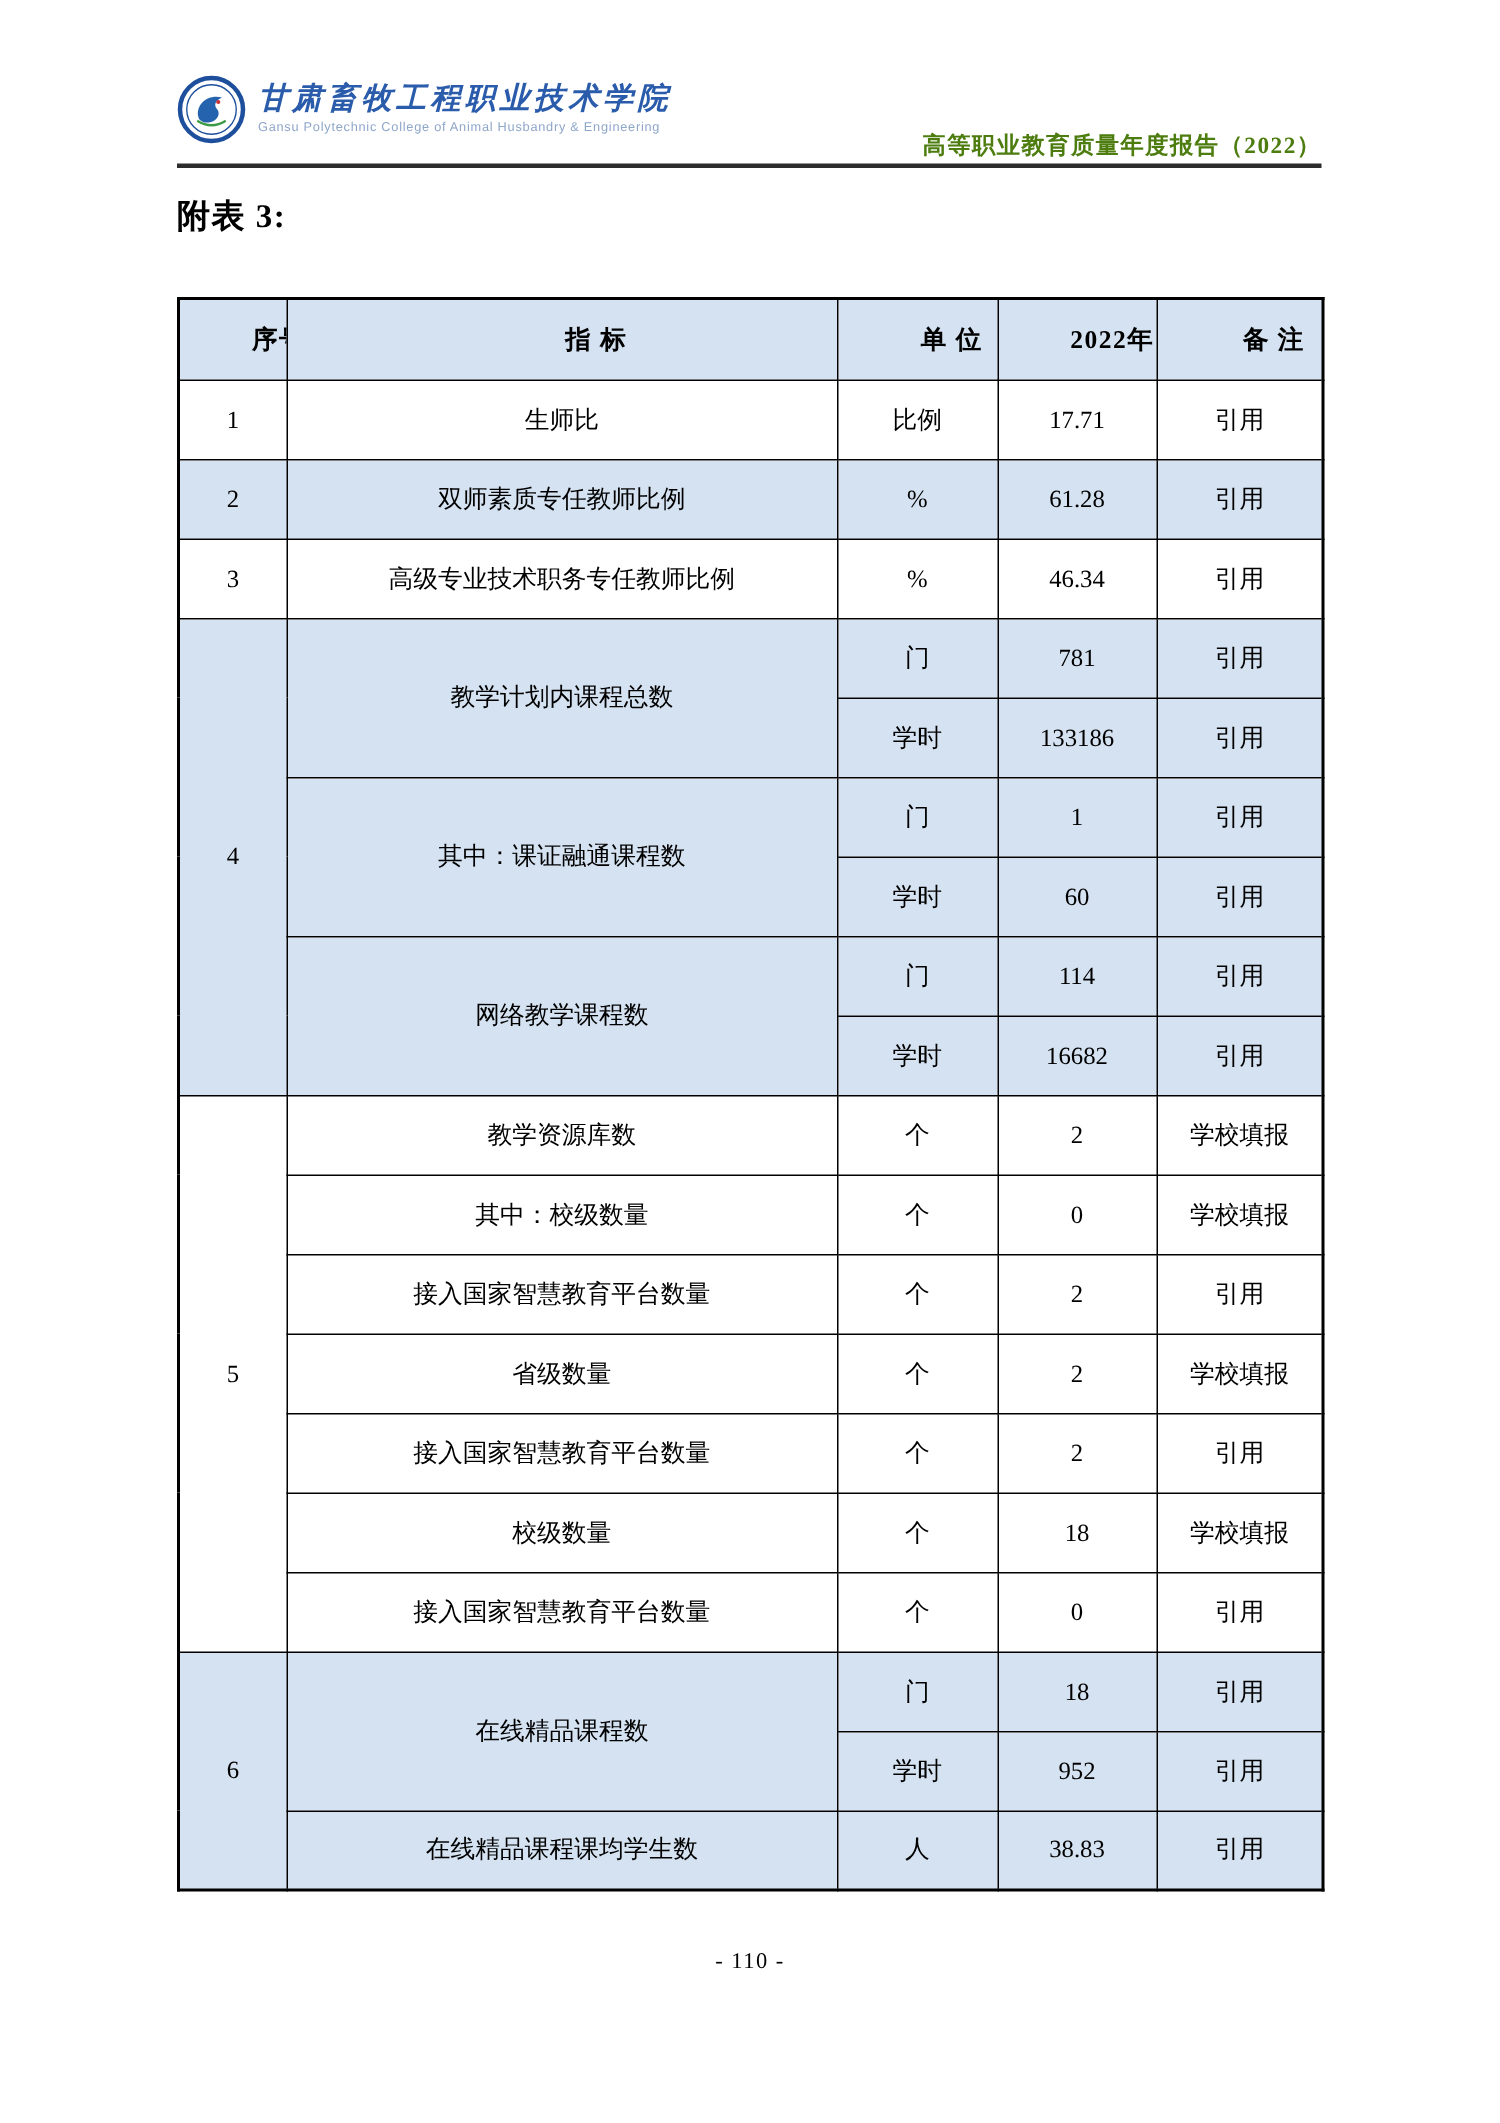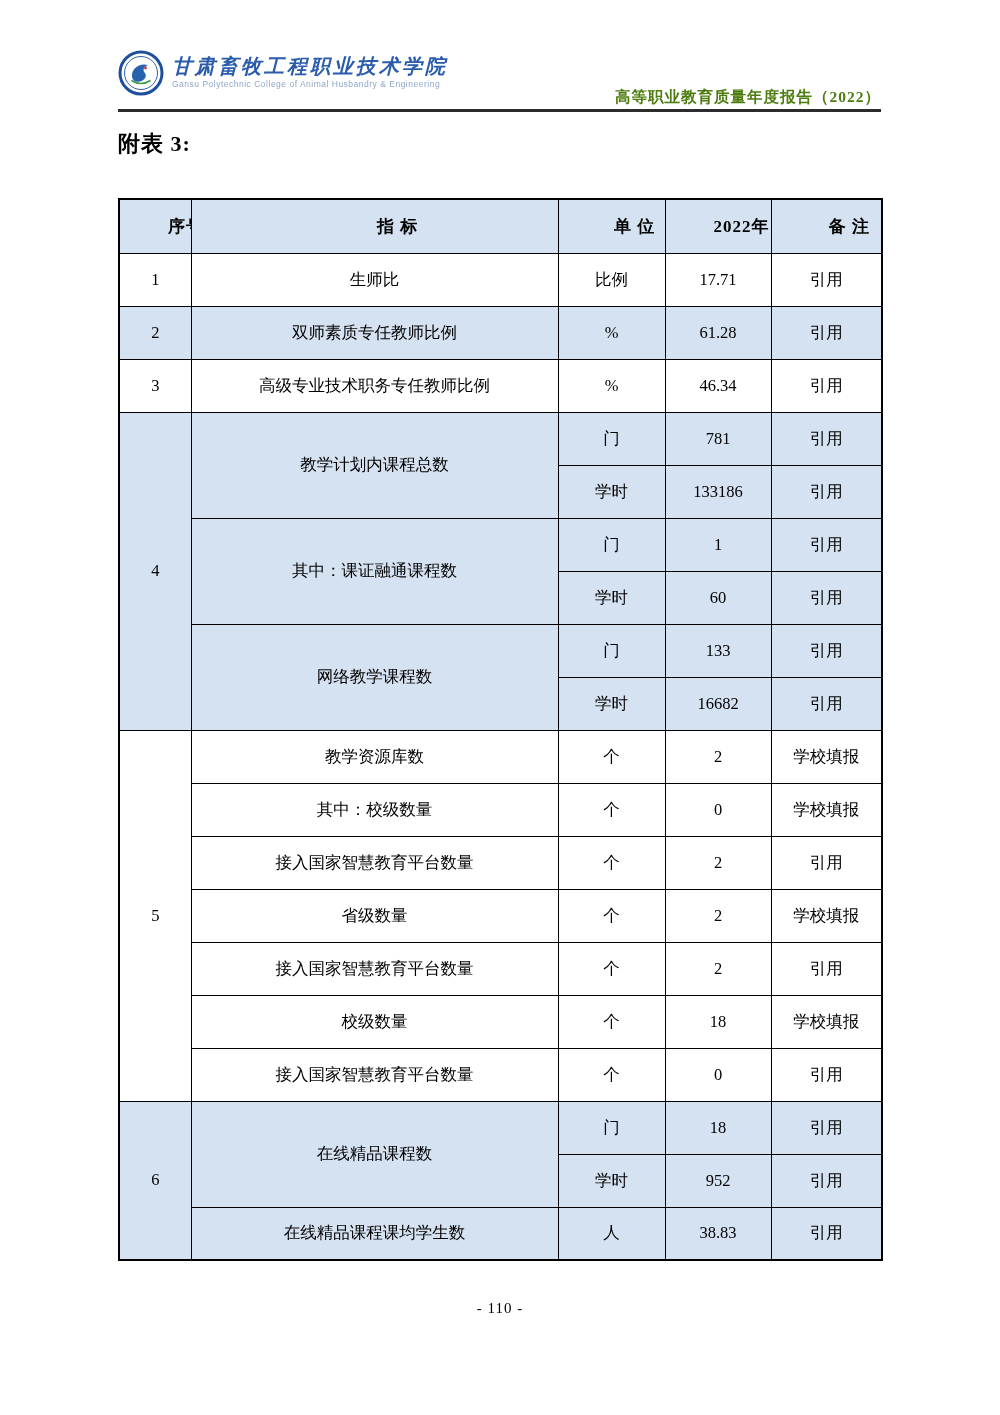--- a/index.html
+++ b/index.html
@@ -163,21 +163,21 @@
         <td>引用</td>
       </tr>
       <tr class="shaded">
         <td>学时</td>
         <td>60</td>
         <td>引用</td>
       </tr>
       <tr class="shaded">
         <td rowspan="2">网络教学课程数</td>
         <td>门</td>
-        <td>133</td>
+        <td>114</td>
         <td>引用</td>
       </tr>
       <tr class="shaded">
         <td>学时</td>
         <td>16682</td>
         <td>引用</td>
       </tr>
 
       <tr>
         <td rowspan="7">5</td>

